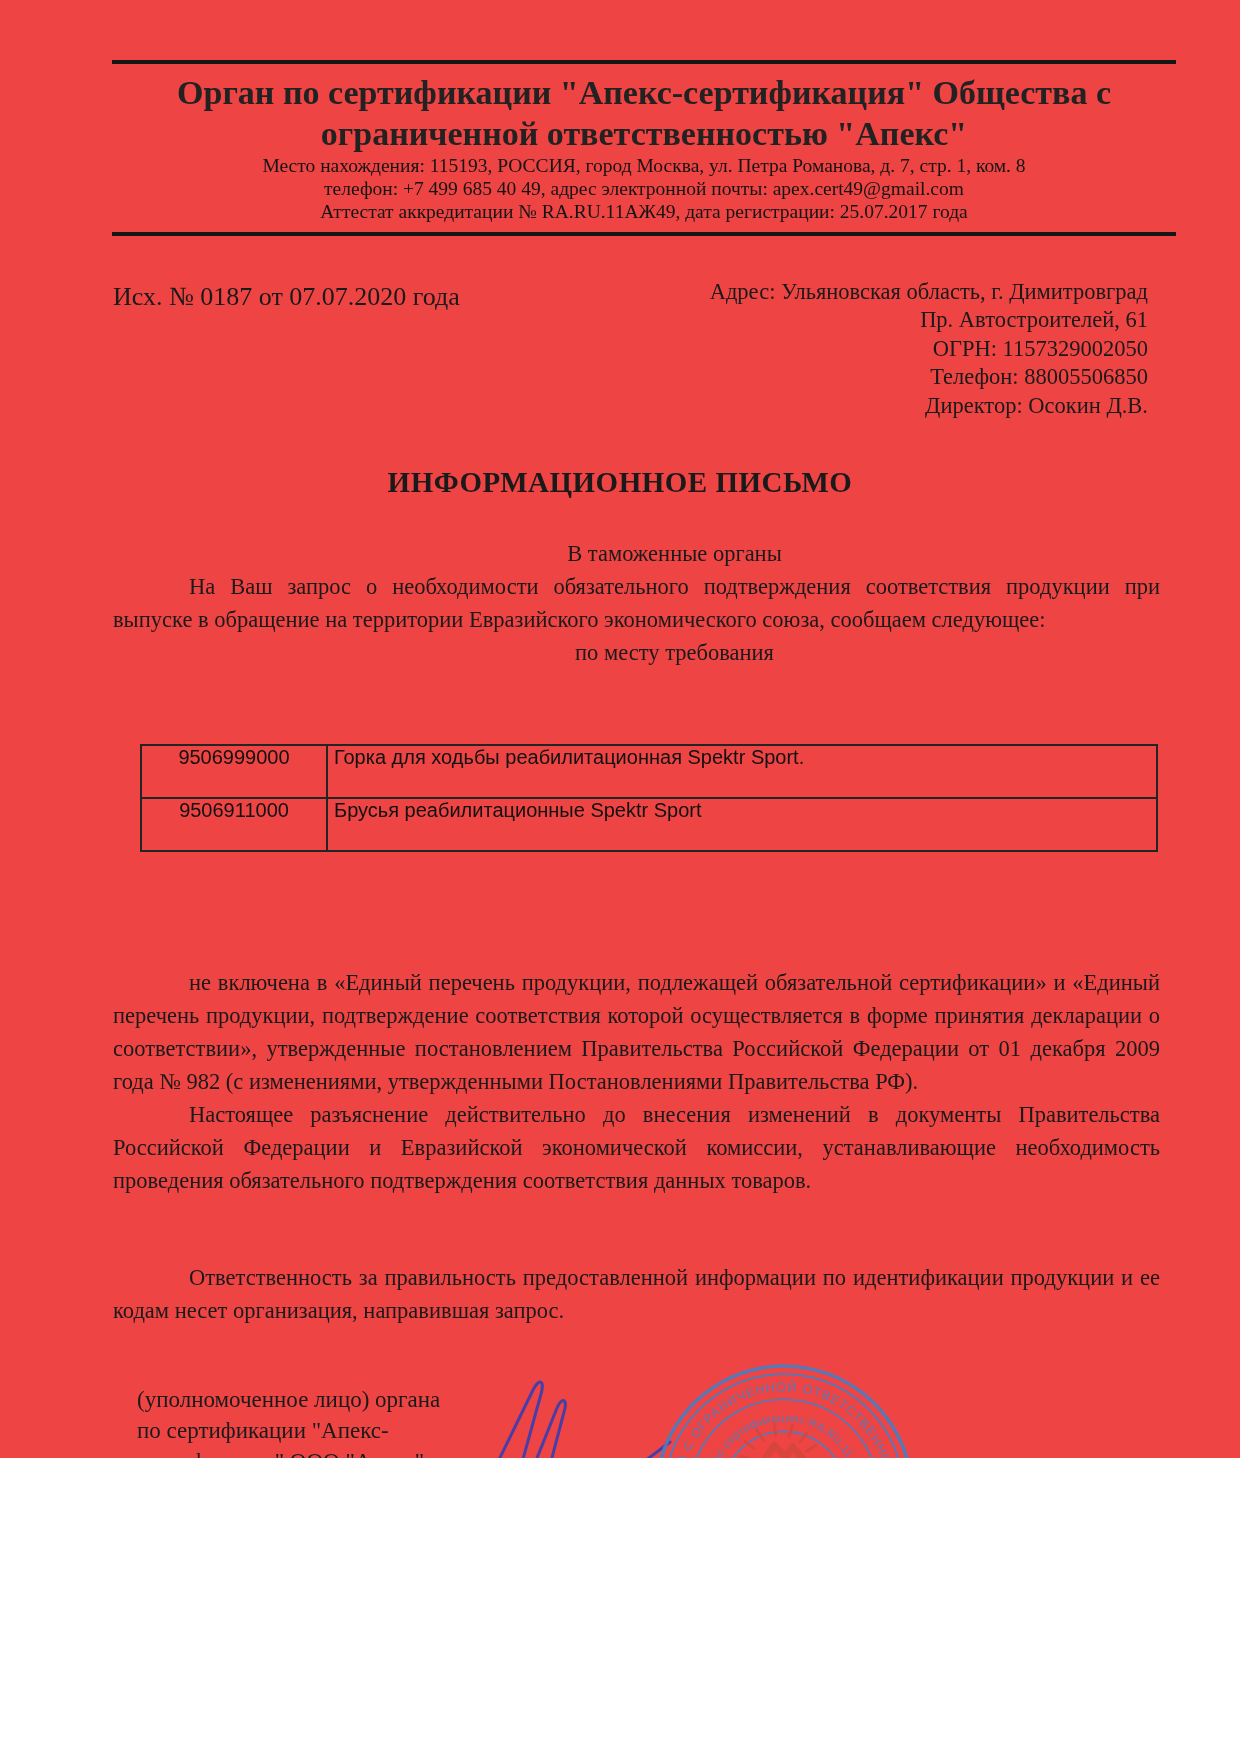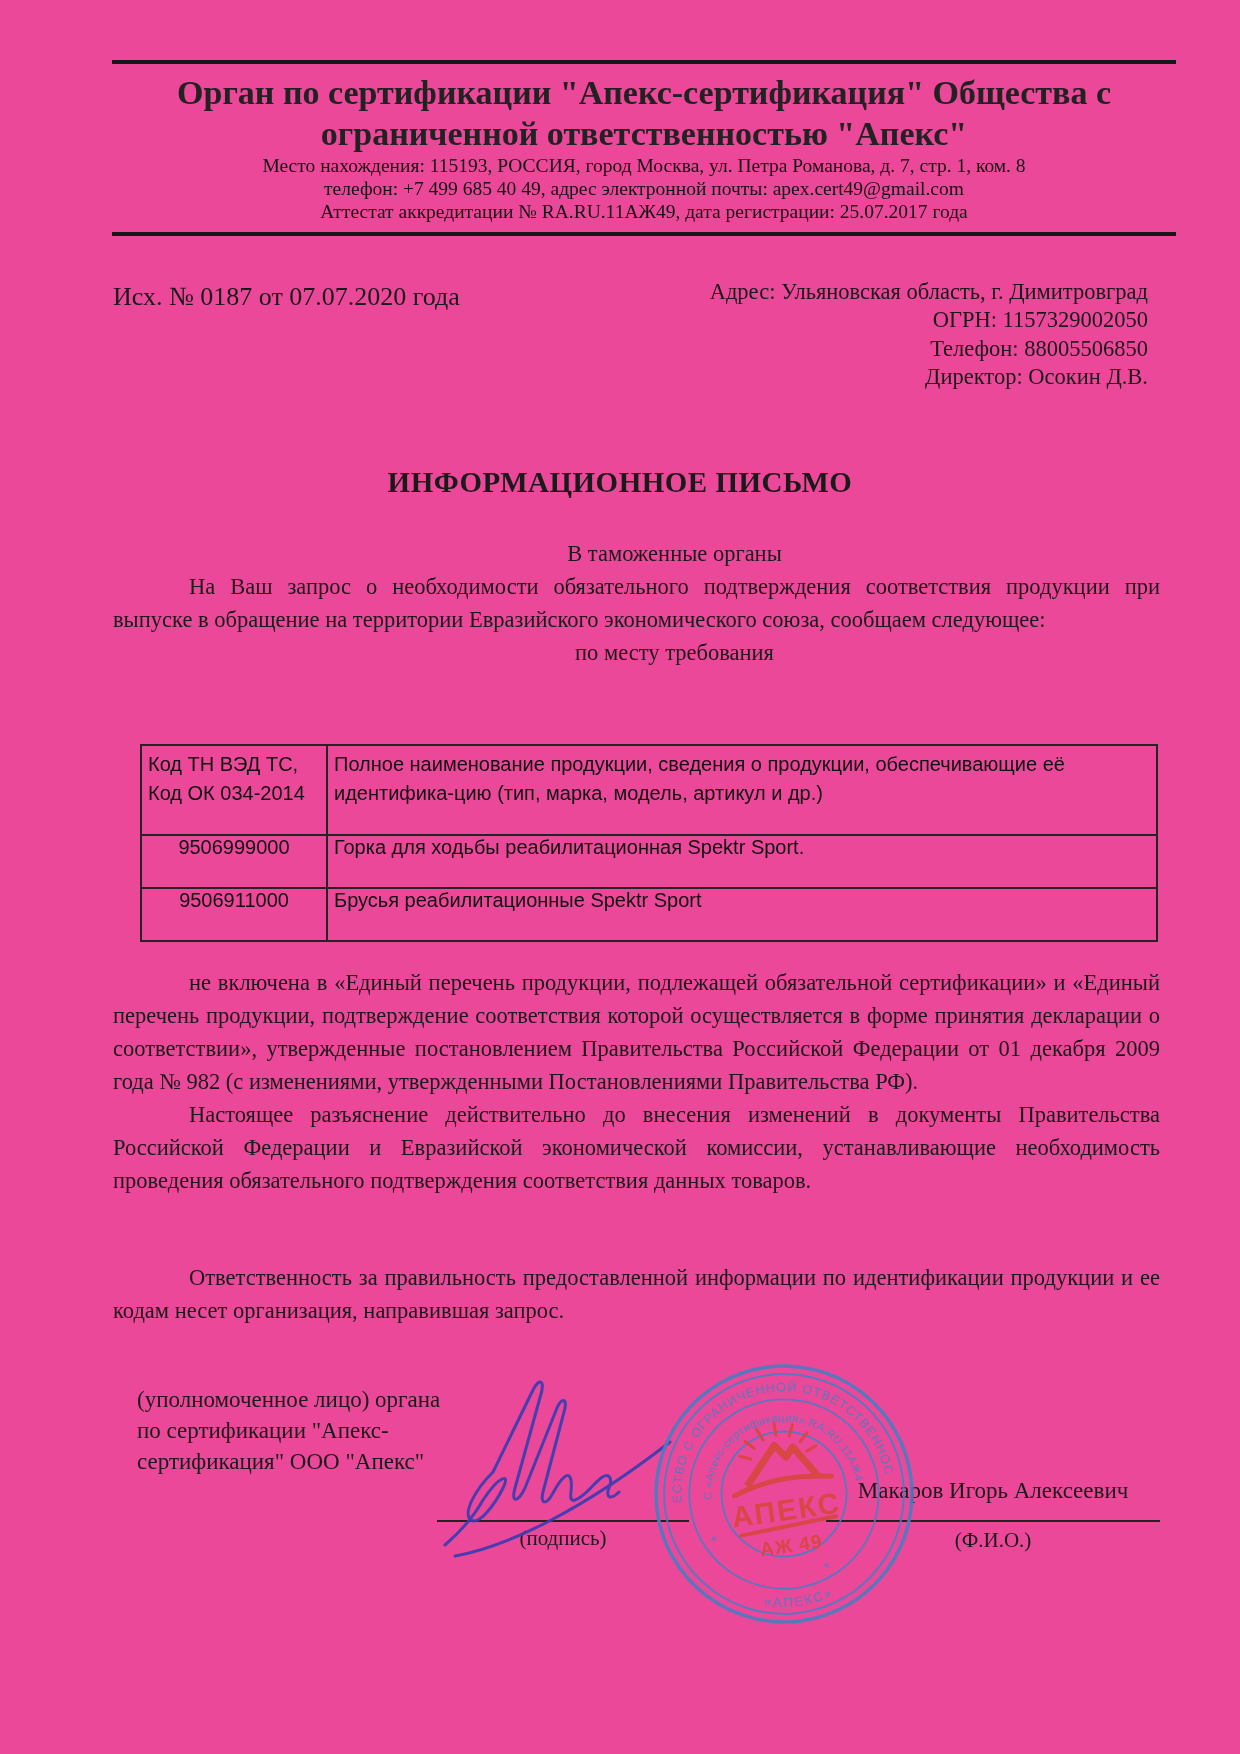--- a/index.html
+++ b/index.html
@@ -1,20 +1,20 @@
 <!DOCTYPE html>
 <html lang="ru"><head>
 <meta charset="utf-8">
 <style>
   html,body{margin:0;padding:0;background:#ffffff;}
   .page{
     position:relative;
-    width:1240px;height:1754px;
+    width:1240px;height:1458px;
     margin:0 auto;
-    background:#ec4899;
+    background:#ef4444;
     font-family:"Liberation Serif","DejaVu Serif",serif;
     color:#1a1a1a;
     overflow:hidden;
   }
   
   .letterhead{
     position:absolute;left:112px;top:60px;width:1064px;
     border-top:4px solid #161616;border-bottom:4px solid #161616;
     padding:8px 0 9px 0;text-align:center;
   }
@@ -70,42 +70,36 @@
     <div class="lh-title">ограниченной ответственностью "Апекс"</div>
     <div class="lh-info">Место нахождения: 115193, РОССИЯ, город Москва, ул. Петра Романова, д. 7, стр. 1, ком. 8</div>
     <div class="lh-info">телефон: +7 499 685 40 49, адрес электронной почты: apex.cert49@gmail.com</div>
     <div class="lh-info">Аттестат аккредитации № RA.RU.11АЖ49, дата регистрации: 25.07.2017 года</div>
   </div>
 
   <div class="ref">Исх. № 0187 от 07.07.2020 года</div>
 
   <div class="recipient">
     <div>Адрес: Ульяновская область, г. Димитровград</div>
+    <div>Пр. Автостроителей, 61</div>
     <div>ОГРН: 1157329002050</div>
     <div>Телефон: 88005506850</div>
     <div>Директор: Осокин Д.В.</div>
   </div>
 
   <div class="doc-title">ИНФОРМАЦИОННОЕ ПИСЬМО</div>
 
   <div class="body-block">
     <p class="para noj">В таможенные органы</p>
     <p class="para">На Ваш запрос о необходимости обязательного подтверждения соответствия продукции при выпуске в обращение на территории Евразийского экономического союза, сообщаем следующее:</p>
     <p class="para noj">по месту требования</p>
   </div>
 
   <table class="codes-table">
     <tbody>
-      <tr class="hdr">
-        <td class="c1">
-          <div>Код ТН ВЭД ТС,</div>
-          <div>Код ОК 034-2014</div>
-        </td>
-        <td>Полное наименование продукции, сведения о продукции, обеспечивающие её идентифика-цию (тип, марка, модель, артикул и др.)</td>
-      </tr>
       <tr class="r">
         <td class="c1 code">9506999000</td>
         <td>Горка для ходьбы реабилитационная Spektr Sport.</td>
       </tr>
       <tr class="r">
         <td class="c1 code">9506911000</td>
         <td>Брусья реабилитационные Spektr Sport</td>
       </tr>
     </tbody>
   </table>

